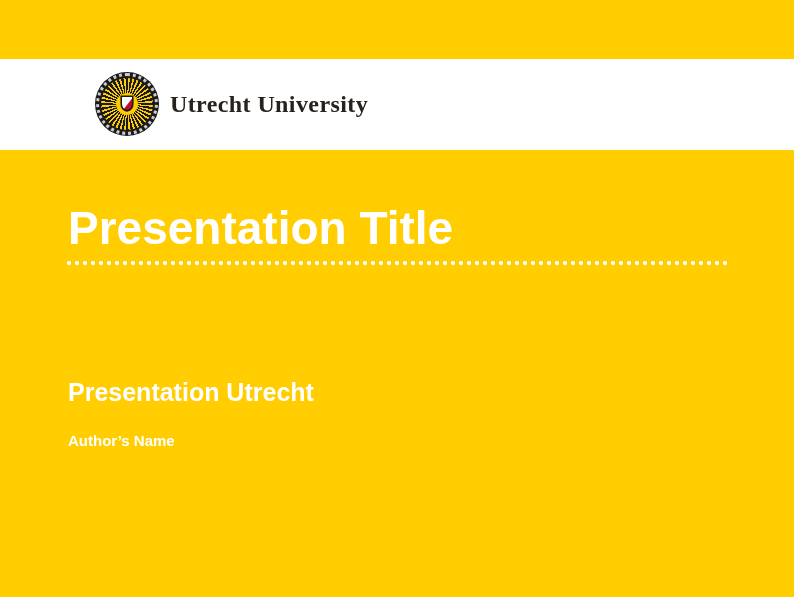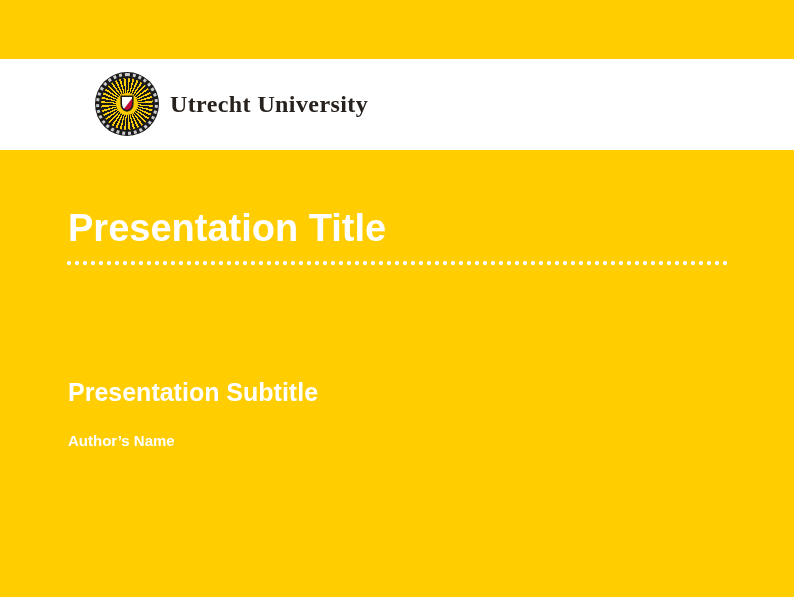--- a/index.html
+++ b/index.html
@@ -61,21 +61,21 @@
     font-weight: 700;
     font-size: 24px;
     letter-spacing: 0.4px;
     color: #27221E;
     white-space: nowrap;
   }
   
   .title {
     position: absolute;
     left: 68px; top: 206px;
-    font-size: 38px;
+    font-size: 46px;
     font-weight: 700;
     line-height: 44px;
     color: #FFFFFF;
     white-space: nowrap;
   }
   .dot-divider {
     position: absolute;
     left: 66px; top: 259px;
     width: 664px; height: 8px;
     background-image: radial-gradient(circle at 3px 4px, #FFFFFF 1.85px, rgba(255,255,255,0) 2.35px);
@@ -120,17 +120,17 @@
       <path d="M1.2,1.2 H12.8 V8.5 Q12.8,14.6 7,15.9 Q1.2,14.6 1.2,8.5 Z" fill="none" stroke="#1B1B1B" stroke-width="1.6"></path>
     </svg>
   </div>
 
   <div class="wordmark">Utrecht University</div>
 
   <div class="title">Presentation Title</div>
 
   <div class="dot-divider"></div>
 
-  <div class="subtitle">Presentation Subtitle</div>
+  <div class="subtitle">Presentation Utrecht</div>
 
   <div class="author">Author’s Name</div>
 
 </div>
 
 </body></html>

